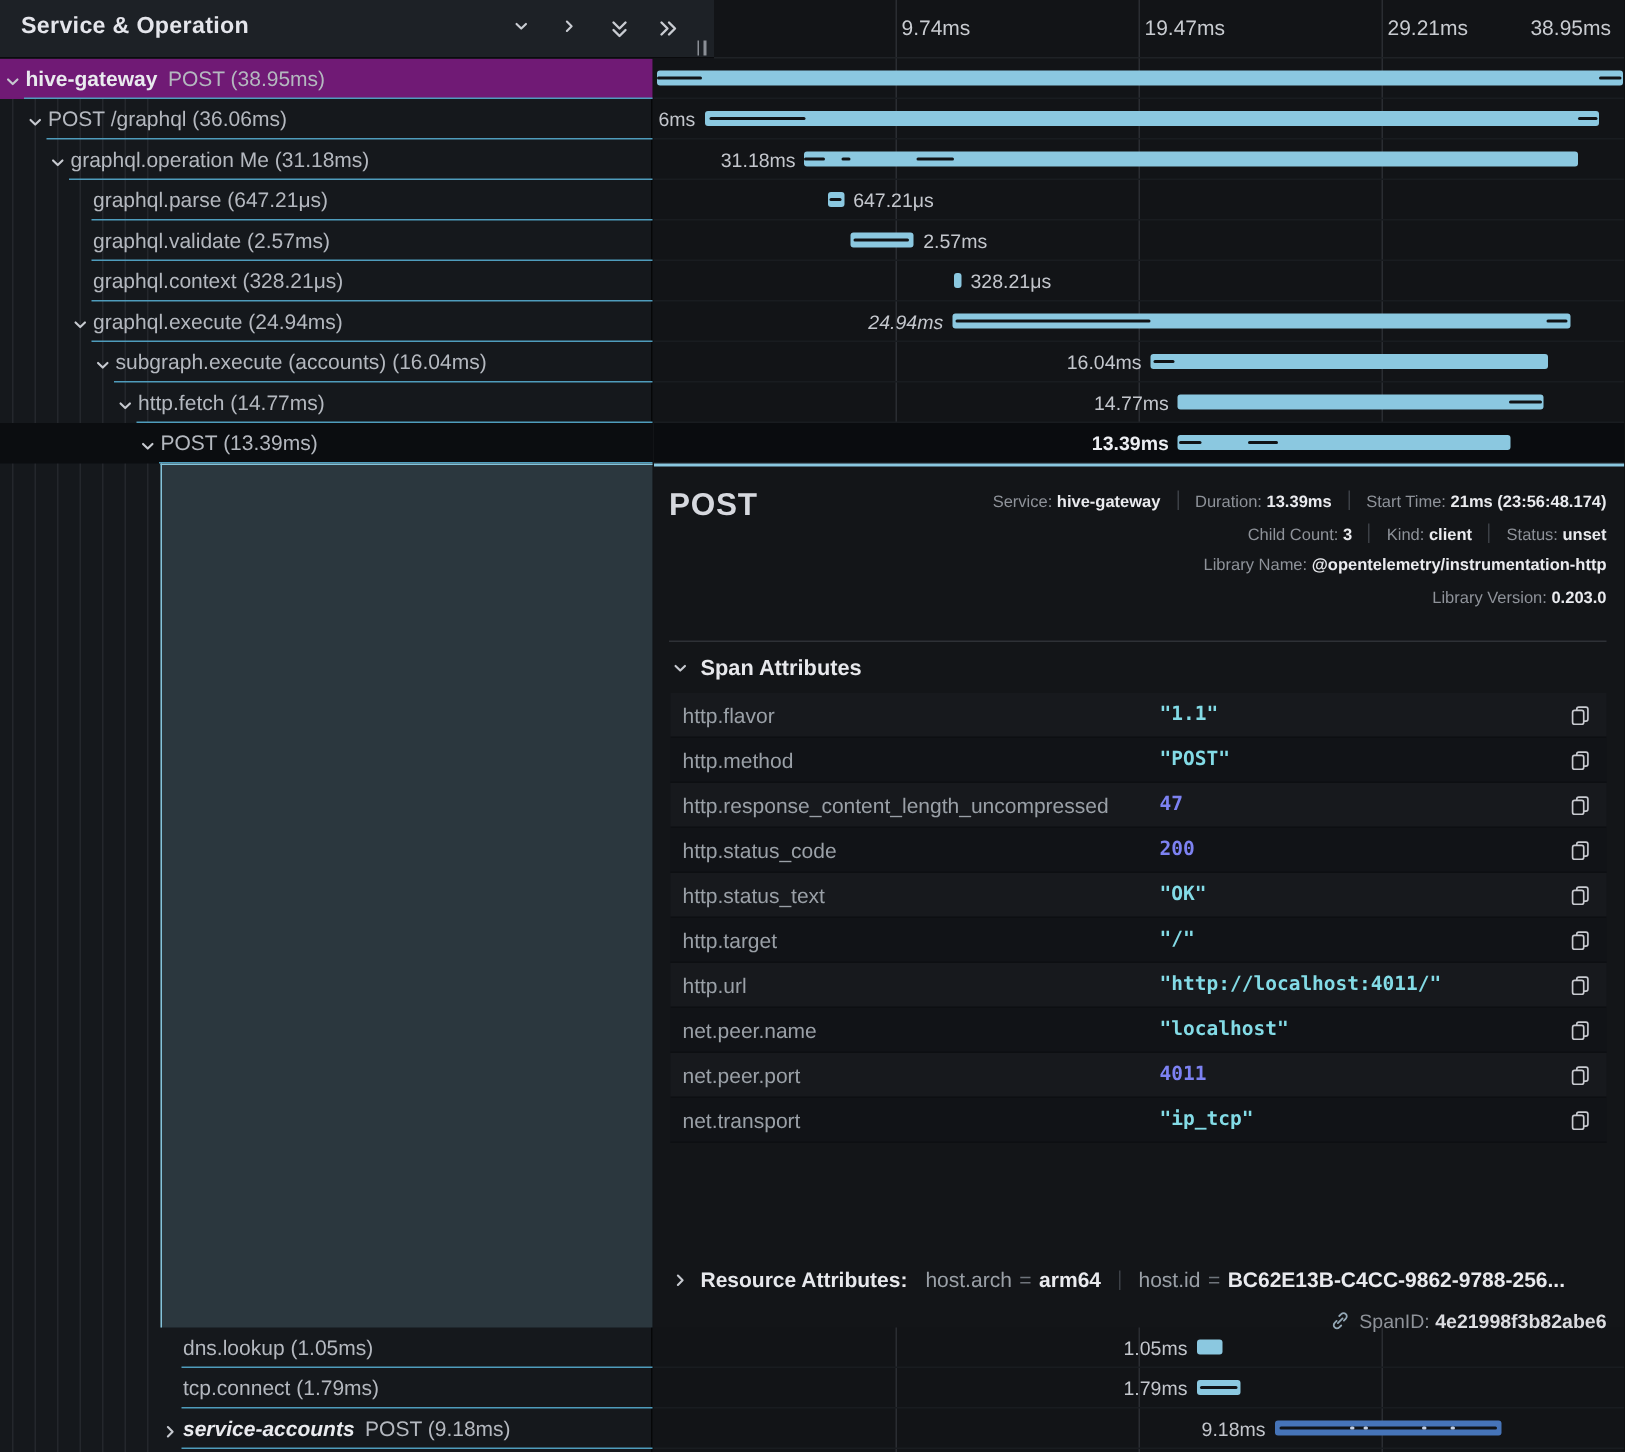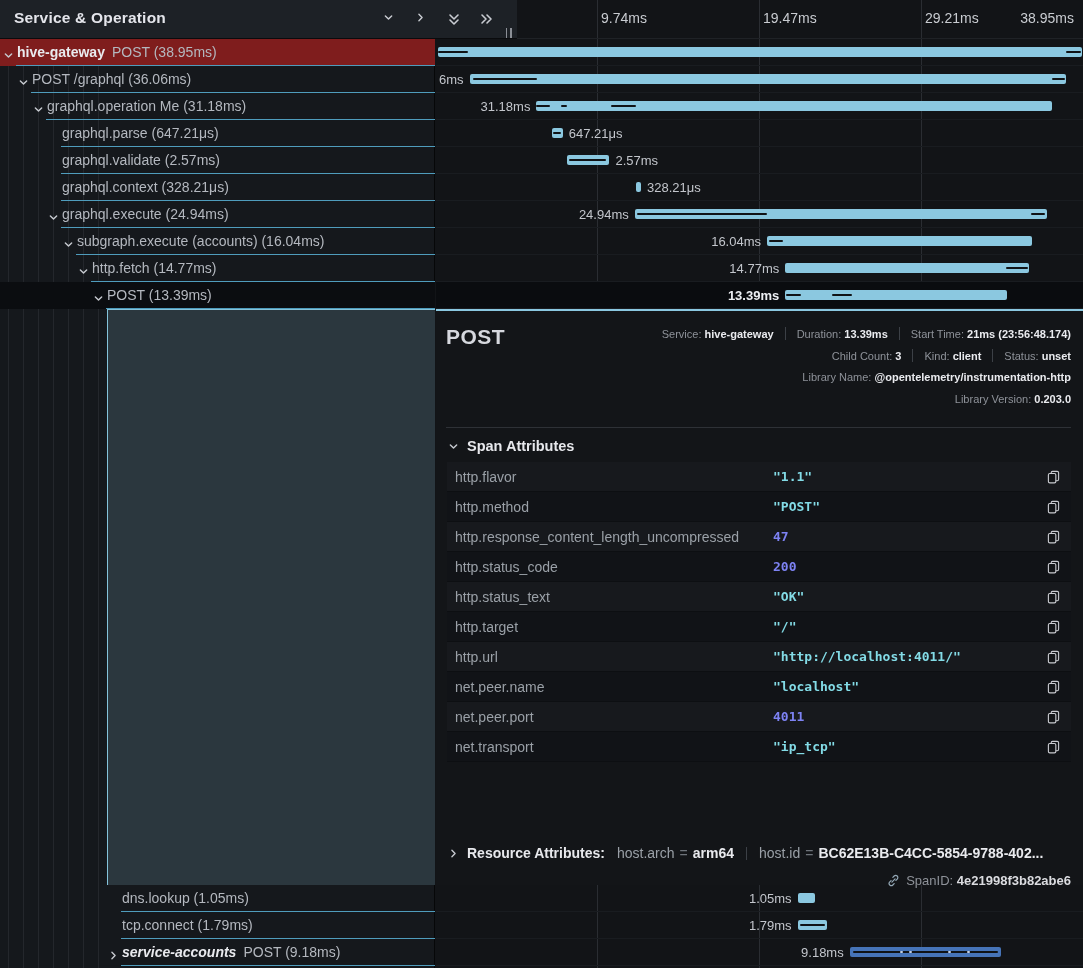--- a/index.html
+++ b/index.html
@@ -2,32 +2,32 @@
 <html><head>
 <meta charset="utf-8">
 <style>
   * { box-sizing: border-box; }
   html,body { margin:0; padding:0; background:#0e1013; }
   body { font-family:"Liberation Sans",sans-serif; }
   .app { position:relative; width:1083px; height:968px; overflow:hidden; background:#121417; }
 
   
   .left-col { position:absolute; left:0; top:0; width:435px; height:968px; background:#15181c; border-right:1px solid #060708; }
-  .left-header { position:absolute; left:0; top:0; width:517px; height:39px; background:#1d2126; border-bottom:1px solid #0a0b0d; z-index:6;text-decoration:underline; }
+  .left-header { position:absolute; left:0; top:0; width:476px; height:39px; background:#1d2126; border-bottom:1px solid #0a0b0d; z-index:6;text-decoration:underline; }
   .left-title { position:absolute; left:14px; top:9px; font-size:15.5px; font-weight:700; color:#e4e5eb; letter-spacing:.2px; }
   .hdr-icons { position:absolute; right:24px; top:12px; display:flex; gap:18px; z-index:7; }
   .hdr-icon { width:14px; height:14px; color:#c9ccd2; cursor:pointer; }
   .hdr-icon svg { display:block; }
   .col-resizer { position:absolute; right:3px; top:24px; width:10px; height:12px; cursor:col-resize; z-index:7; }
   .col-resizer span { display:inline-block; width:1.5px; height:10px; background:#8b8f96; margin:0 1.5px; }
 
   .guide { position:absolute; top:39px; bottom:0; width:1px; background:#24272c; z-index:1; }
 
   .trow { position:absolute; left:0; width:435px; height:27px; z-index:2; cursor:pointer; }
-  .trow.first { background:#7f1d1d; }
+  .trow.first { background:#701a75; }
   .trow.sel { background:#0b0d10; }
   .trow .underline { position:absolute; bottom:0; right:0; height:1px; background:#4f9cbc; }
   .trow .chev { position:absolute; top:8px; width:11px; height:11px; color:#c6c9cf; }
   .trow .txt { position:absolute; top:5px; white-space:nowrap; font-size:14px; }
   .trow .svc { font-weight:700; color:#e9eaee; margin-right:7px; }
   .trow .svc.italic { font-style:italic; }
   .trow .op { color:#b4b8bf; }
 
   .detail-left { position:absolute; left:107px; top:309px; width:328px; height:576px; background:#2b373e; border-top:1px solid #84c3da; border-left:1px solid #84c3da; z-index:3; }
 
@@ -242,21 +242,21 @@
         <div class="tl-row" style="top: 147px;">
           <div class="bar" style="left: 130.965px; width: 42.4924px;">
             <div class="stripe" style="left: 2.12462px; width: 36.5435px;"></div>
           </div>
           <div class="bar-label" style="left: 179.458px;">2.57ms</div>
         </div>
         <div class="tl-row" style="top: 174px;">
           <div class="bar" style="left: 199.582px; width: 5.42663px;"></div>
           <div class="bar-label" style="left: 211.008px;">328.21μs</div>
         </div>
-        <div class="tl-row" style="top: 201px;">
+        <div class="tl-row" style="top: 201px; font-style: italic;">
           <div class="bar" style="left: 198.755px; width: 412.358px;">
             <div class="stripe" style="left: 2.47415px; width: 129.893px;"></div>
             <div class="stripe" style="left: 396.689px; width: 13.6078px;"></div>
           </div>
           <div class="bar-label" style="right: 454.245px;">24.94ms</div>
         </div>
         <div class="tl-row" style="top: 228px;">
           <div class="bar" style="left: 331.027px; width: 265.206px;">
             <div class="stripe" style="left: 1.85644px; width: 14.5863px;"></div>
           </div>
@@ -389,21 +389,21 @@
             <div class="aval string">"ip_tcp"</div>
             <div class="acopy"><svg width="13" height="14" viewBox="0 0 14 15">
                 <rect x="4.5" y="1.5" width="8" height="10" rx="1.5" fill="none" stroke="currentColor" stroke-width="1.2"></rect>
                 <rect x="1.5" y="3.8" width="8" height="10" rx="1.5" fill="#131518" stroke="currentColor" stroke-width="1.2"></rect>
               </svg></div>
           </div>
         </div>
       <div class="d-res" id="res-row">
         <span class="chev"><svg width="11" height="11" viewBox="0 0 14 14">
               <path d="M5 3 L9 7 L5 11" fill="none" stroke="currentColor" stroke-width="1.8" stroke-linecap="round" stroke-linejoin="round"></path>
-            </svg></span><span class="res-title">Resource Attributes:</span><span id="res-pairs"><span class="rkey">host.arch</span><span class="req">=</span><span class="rval">arm64</span><span class="msep"></span><span class="rkey">host.id</span><span class="req">=</span><span class="rval">BC62E13B-C4CC-5854-9788-402...</span></span>
+            </svg></span><span class="res-title">Resource Attributes:</span><span id="res-pairs"><span class="rkey">host.arch</span><span class="req">=</span><span class="rval">arm64</span><span class="msep"></span><span class="rkey">host.id</span><span class="req">=</span><span class="rval">BC62E13B-C4CC-9862-9788-256...</span></span>
       </div>
       <div class="d-sid">
         <span class="link-icon"><svg width="13" height="13" viewBox="0 0 14 14">
               <path d="M5.3 8.7 L8.7 5.3 M6.3 3.6 l1.4-1.4 a2.3 2.3 0 0 1 3.3 3.3 L9.6 6.9 M7.7 10.4 l-1.4 1.4 a2.3 2.3 0 0 1 -3.3 -3.3 L4.4 7.1" fill="none" stroke="currentColor" stroke-width="1.3" stroke-linecap="round"></path>
             </svg></span><span>SpanID:</span> <b>4e21998f3b82abe6</b>
       </div>
     </div>
   </div>
 </div>
 

